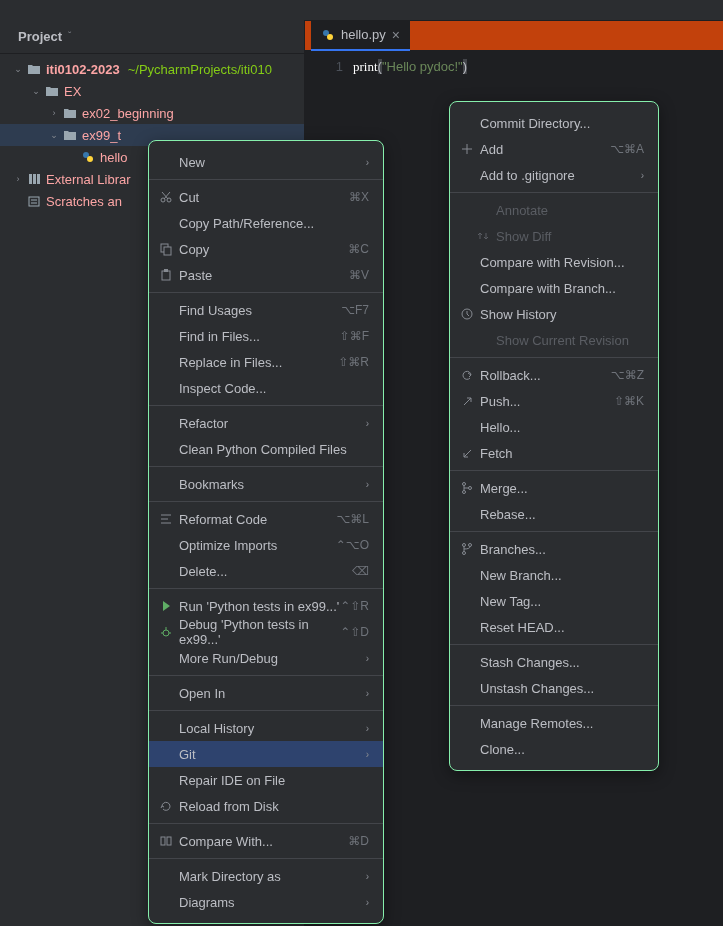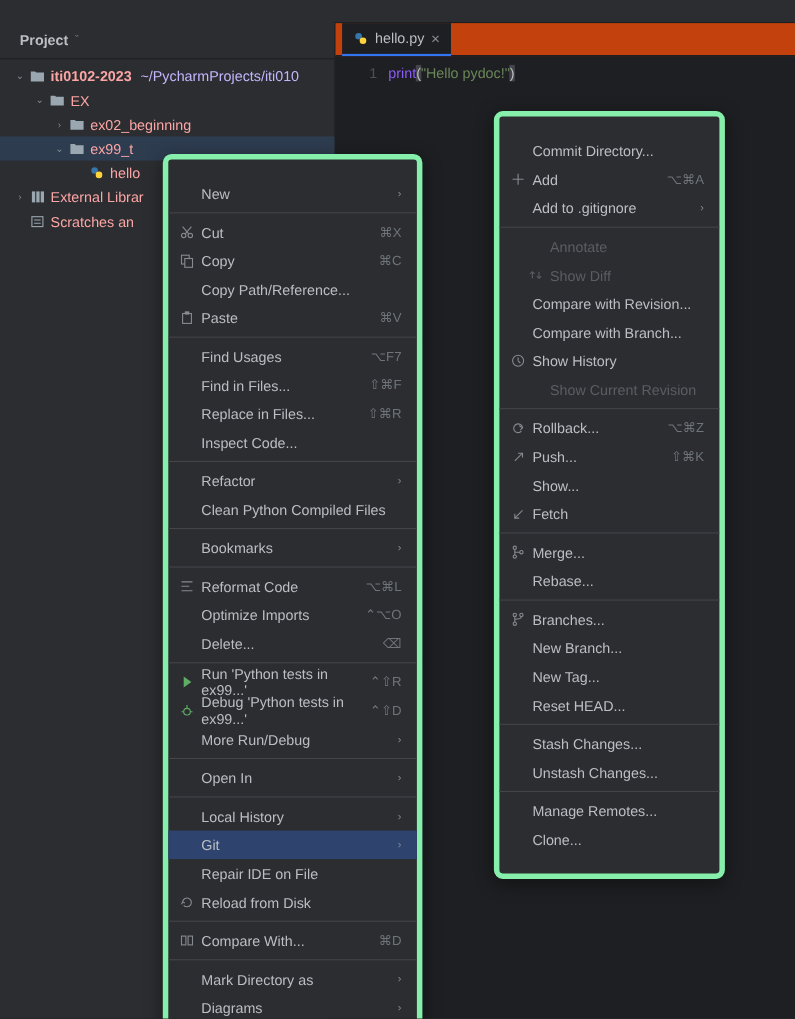--- a/index.html
+++ b/index.html
@@ -10,37 +10,37 @@
     .panel-title { font-weight: 600; }
     .chevron-small { font-size: 10px; color: #868a91; }
     
     .tree { padding: 4px 0; }
     .tree-row { display: flex; align-items: center; height: 22px; padding: 0 6px; white-space: nowrap; overflow: hidden; }
     .tree-row.selected { background: #2e3c50; }
     .tree-indent { display: inline-block; }
     .tree-chevron { width: 16px; text-align: center; font-size: 9px; color: #868a91; display: inline-block; }
     .tree-icon { width: 16px; height: 16px; display: inline-flex; align-items: center; justify-content: center; margin-right: 4px; }
     .tree-label { color: #fca5a5; }
-    .tree-hint { color: #c4b5fd; margin-left: 8px; }
+    .tree-hint { color: #84cc16; margin-left: 8px; }
     .lib-icon { color: #868a91; }
     .scratch-icon { color: #868a91; }
     
     .editor-area { position: absolute; left: 305px; top: 20px; right: 0; height: 906px; background: #1e1f22; border-top: 1px solid #1e1f22; }
     .tab-bar { height: 30px; background: #c2410c; display: flex; align-items: center; padding-left: 6px; border-bottom: 1px solid #1e1f22; }
     .tab { display: flex; align-items: center; gap: 6px; padding: 0 10px; height: 30px; background: #1e1f22; border-bottom: 2px solid #3574f0; }
     .tab-close { color: #868a91; font-size: 14px; cursor: pointer; }
     
     .code-area { display: flex; padding-top: 6px; }
     .gutter { width: 48px; text-align: right; padding-right: 10px; color: #4b5059; font-size: 13px; line-height: 20px; }
     .code-line { font-family: 'Menlo', 'Consolas', monospace; font-size: 13px; line-height: 20px; }
-    .kw { color: #8b5cf6; }
+    .kw { color: #ffffff; font-family: Liberation Serif, serif; }
     .str { color: #6a8759; }
     .paren { color: #bcbec4; }
     
-    .context-menu { position: absolute; background: #2b2d30; border: 5px solid #86efac; border-radius: 8px; box-shadow: 0 4px 16px rgba(0,0,0,0.4); padding: 18px 0; z-index: 100; }
+    .context-menu { position: absolute; background: #2b2d30; border: 1px solid #86efac; border-radius: 8px; box-shadow: 0 4px 16px rgba(0,0,0,0.4); padding: 8px 0; z-index: 100; }
     .menu1 { left: 148px; top: 140px; width: 236px; }
     .menu2 { left: 449px; top: 101px; width: 210px; }
     
     .menu-item { display: flex; align-items: center; height: 26px; padding: 0 14px; cursor: pointer; }
     .menu-item.highlighted { background: #2e436e; }
     .menu-item.disabled { color: #5a5d63; cursor: default; margin-left: 16px; }
     .menu-icon { width: 18px; height: 16px; display: inline-flex; align-items: center; margin-left: -4px; margin-right: 2px; }
     .menu-label { flex: 1; }
     .menu-shortcut { color: #6f737a; font-size: 12px; }
     .menu-arrow { color: #868a91; font-size: 10px; }
@@ -168,32 +168,32 @@
           <circle cx="4" cy="10" r="2" fill="none" stroke="#868a91"></circle>
           <circle cx="10" cy="10" r="2" fill="none" stroke="#868a91"></circle>
           <line x1="3" y1="2" x2="9" y2="9" stroke="#868a91"></line>
           <line x1="11" y1="2" x2="5" y2="9" stroke="#868a91"></line>
         </svg>
       </span>
       <span class="menu-label">Cut</span>
       <span class="menu-shortcut">⌘X</span>
     </div>
   <div class="menu-item">
+      <span class="menu-icon"></span>
+      <span class="menu-label">Copy Path/Reference...</span>
+    </div>
+  <div class="menu-item">
       <span class="menu-icon">
         <svg width="14" height="14" viewBox="0 0 14 14">
           <rect x="2" y="2" width="7" height="8" fill="none" stroke="#868a91"></rect>
           <rect x="5" y="5" width="7" height="8" fill="#2b2d30" stroke="#868a91"></rect>
         </svg>
       </span>
       <span class="menu-label">Copy</span>
       <span class="menu-shortcut">⌘C</span>
-    </div>
-  <div class="menu-item">
-      <span class="menu-icon"></span>
-      <span class="menu-label">Copy Path/Reference...</span>
     </div>
   <div class="menu-item">
       <span class="menu-icon">
         <svg width="14" height="14" viewBox="0 0 14 14">
           <rect x="3" y="3" width="8" height="9" fill="none" stroke="#868a91"></rect>
           <rect x="5" y="1" width="4" height="3" fill="#868a91"></rect>
         </svg>
       </span>
       <span class="menu-label">Paste</span>
       <span class="menu-shortcut">⌘V</span>
@@ -413,21 +413,21 @@
         <svg width="14" height="14" viewBox="0 0 14 14">
           <line x1="4" y1="11" x2="11" y2="4" stroke="#868a91"></line>
           <path d="M7 4 L11 4 L11 8" fill="none" stroke="#868a91"></path>
         </svg>
       </span>
       <span class="menu-label">Push...</span>
       <span class="menu-shortcut">⇧⌘K</span>
     </div>
   <div class="menu-item">
       <span class="menu-icon"></span>
-      <span class="menu-label">Show...</span>
+      <span class="menu-label">Hello...</span>
     </div>
   <div class="menu-item">
       <span class="menu-icon">
         <svg width="14" height="14" viewBox="0 0 14 14">
           <line x1="11" y1="4" x2="4" y2="11" stroke="#868a91"></line>
           <path d="M4 7 L4 11 L8 11" fill="none" stroke="#868a91"></path>
         </svg>
       </span>
       <span class="menu-label">Fetch</span>
     </div>

